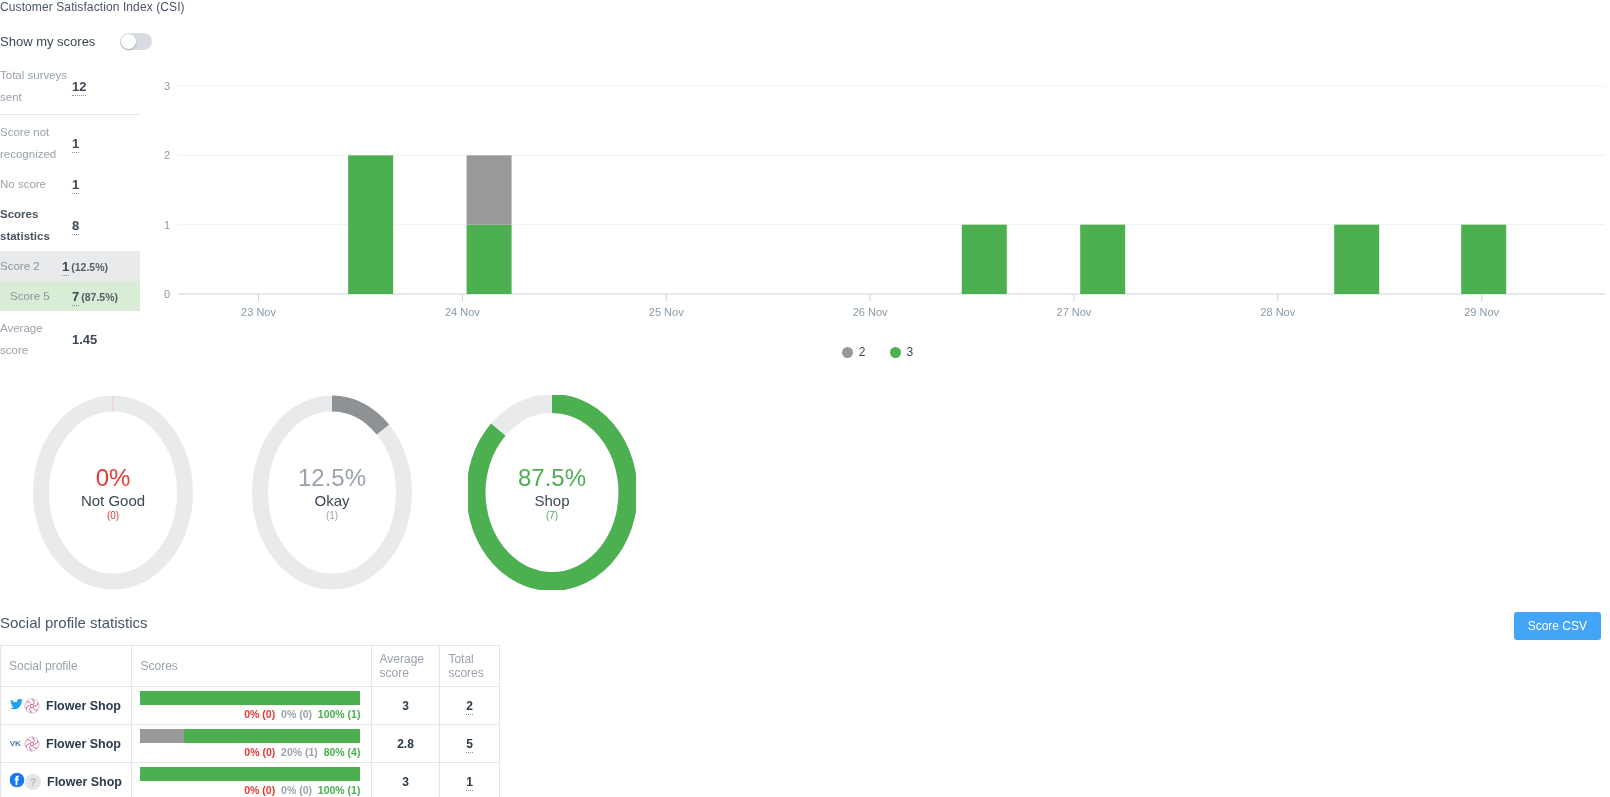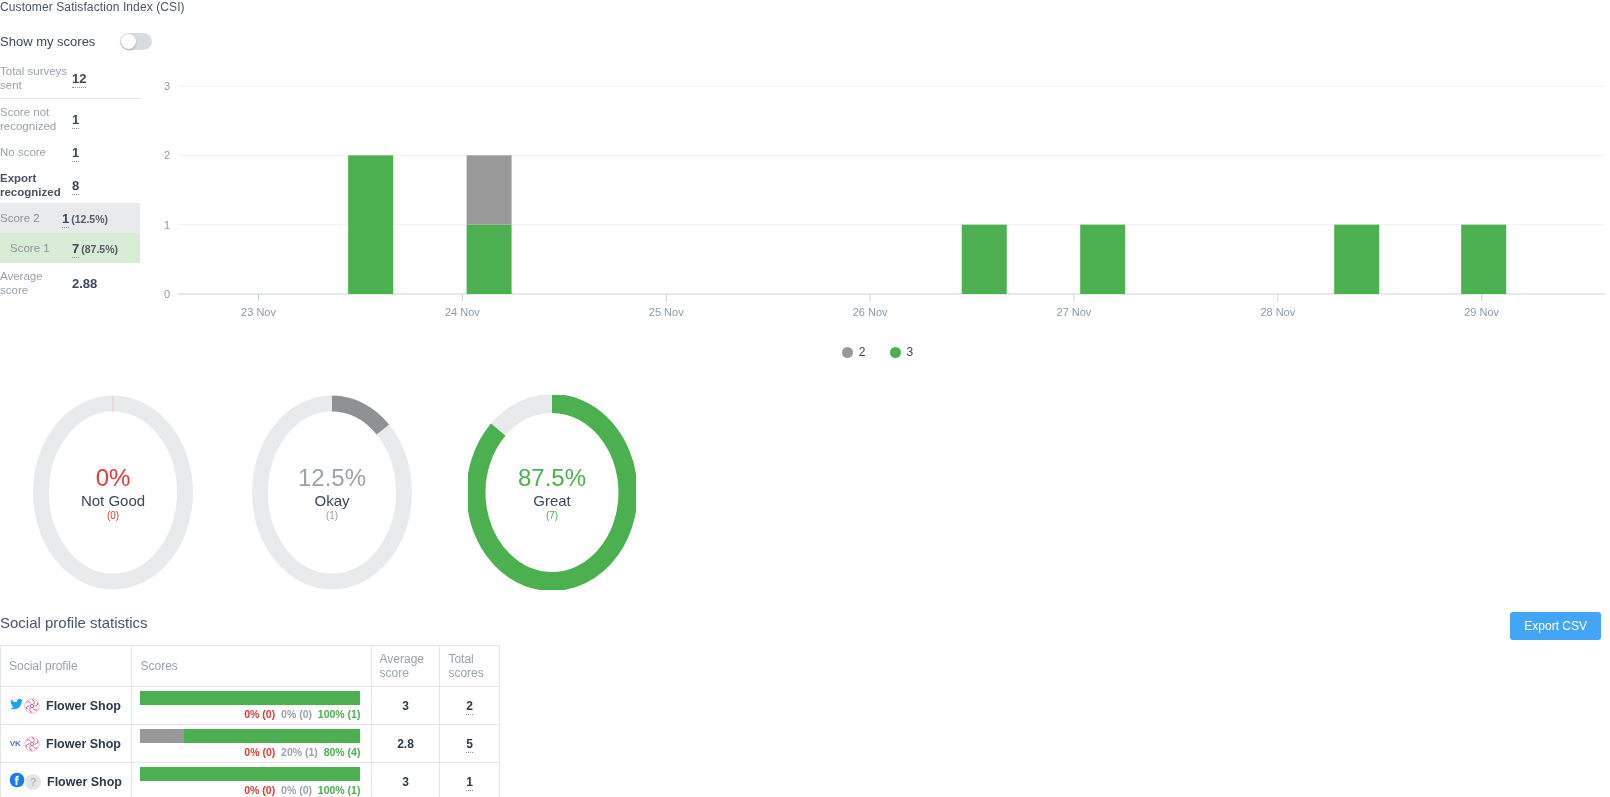--- a/index.html
+++ b/index.html
@@ -63,21 +63,21 @@
   .stat-row {
     display: flex;
     align-items: center;
     padding: 4px 0 4px 0;
     min-height: 22px;
   }
   .stat-row .k {
     width: 68px;
     font-size: 11.5px;
     color: #9aa2ab;
-    line-height: 14px;
+    line-height: 22px;
     padding-right: 4px;
   }
   .stat-row .v {
     font-size: 13px;
     color: #3c4858;
     font-weight: bold;
     white-space: nowrap;
   }
   .stat-row .v .num {
     border-bottom: 1px dotted #8a939c;
@@ -255,34 +255,34 @@
     <div class="stat-divider"></div>
     <div class="stat-row">
       <div class="k">Score not recognized</div>
       <div class="v"><span class="num">1</span><span class="pct"></span></div>
     </div>
     <div class="stat-row">
       <div class="k">No score</div>
       <div class="v"><span class="num">1</span><span class="pct"></span></div>
     </div>
     <div class="stat-row bold">
-      <div class="k">Export recognized</div>
+      <div class="k">Scores statistics</div>
       <div class="v"><span class="num">8</span><span class="pct"></span></div>
     </div>
     <div class="stat-row hl-gray">
       <div class="k">Score 2</div>
       <div class="v"><span class="num">1</span><span class="pct">(12.5%)</span></div>
     </div>
     <div class="stat-row hl-green">
-      <div class="k">Score 1</div>
+      <div class="k">Score 5</div>
       <div class="v"><span class="num">7</span><span class="pct">(87.5%)</span></div>
     </div>
     <div class="stat-row avg">
       <div class="k">Average score</div>
-      <div class="v"><span>2.88</span></div>
+      <div class="v"><span>1.45</span></div>
     </div>
   </div>
 
   <div class="chart">
     <svg id="barchart" width="1455" height="270">
         <line x1="28" y1="224" x2="1455" y2="224" stroke="#c9d3dd" stroke-width="1"></line>
         <text x="20" y="228" text-anchor="end" font-size="11" fill="#8a9aa8" font-family="&quot;Liberation Sans&quot;, sans-serif">0</text>
         <line x1="28" y1="154.66666666666669" x2="1455" y2="154.66666666666669" stroke="#f0f1f2" stroke-width="1"></line>
         <text x="20" y="158.66666666666669" text-anchor="end" font-size="11" fill="#8a9aa8" font-family="&quot;Liberation Sans&quot;, sans-serif">1</text>
         <line x1="28" y1="85.33333333333334" x2="1455" y2="85.33333333333334" stroke="#f0f1f2" stroke-width="1"></line>
@@ -350,29 +350,29 @@
       </div>
     </div>
 
     <div class="donut" id="donut2" style="left:468px;width:168px;height:195px">
       <svg width="168" height="195" viewBox="0 0 168 195">
         <ellipse cx="84" cy="97.5" rx="76" ry="89" fill="none" stroke="#e8eaec" stroke-width="19"></ellipse>
         <path id="arc-great" fill="none" stroke="#4caf50" stroke-width="19" d="M 84 8.5 A 76 89 0 1 1 30.259884629822373 34.56749647439729"></path>
       </svg>
       <div class="center">
         <div class="pct" style="color:#4caf50">87.5%</div>
-        <div class="lbl">Great</div>
+        <div class="lbl">Shop</div>
         <div class="cnt" style="color:#4caf50">(7)</div>
       </div>
     </div>
 
   </div>
 
   <div class="social-title">Social profile statistics</div>
-  <button class="export-btn">Export CSV</button>
+  <button class="export-btn">Score CSV</button>
 
   <table class="social">
     <thead>
       <tr>
         <th style="width:120px">Social profile</th>
         <th style="width:230px">Scores</th>
         <th style="width:80px">Average score</th>
         <th style="width:70px">Total scores</th>
       </tr>
     </thead>

